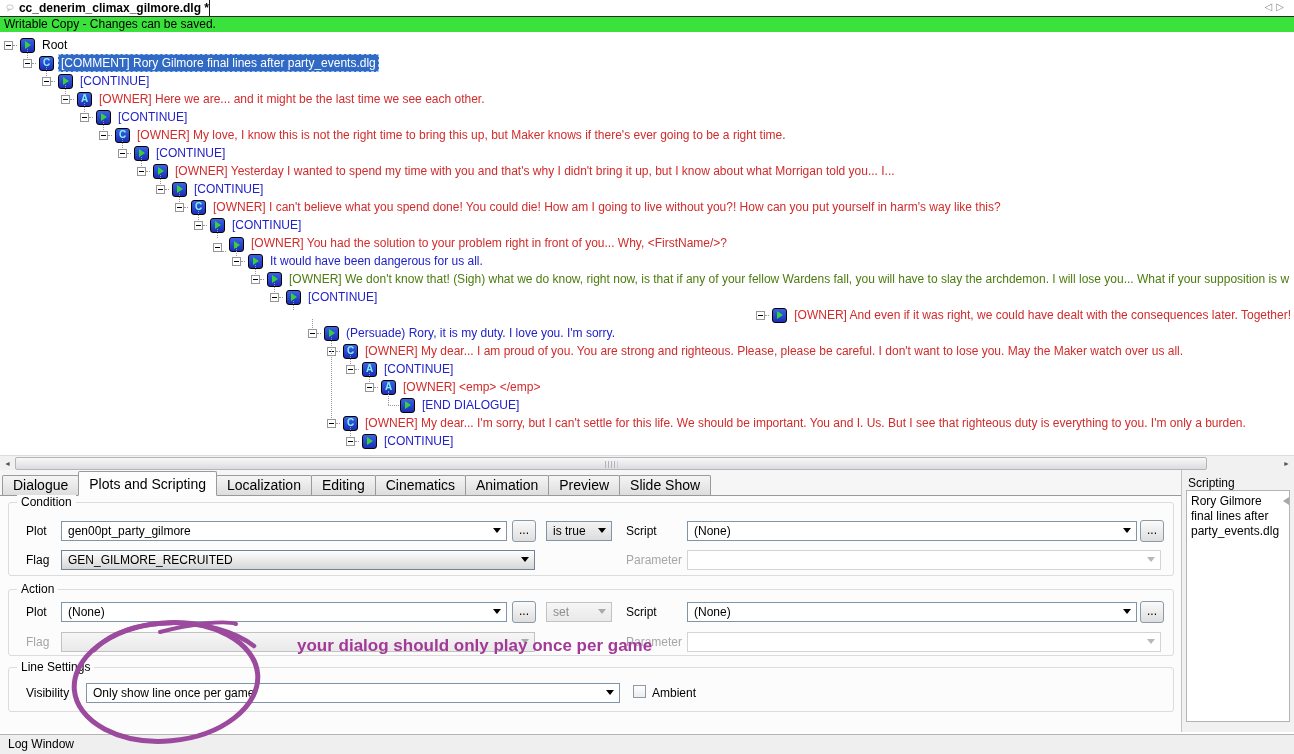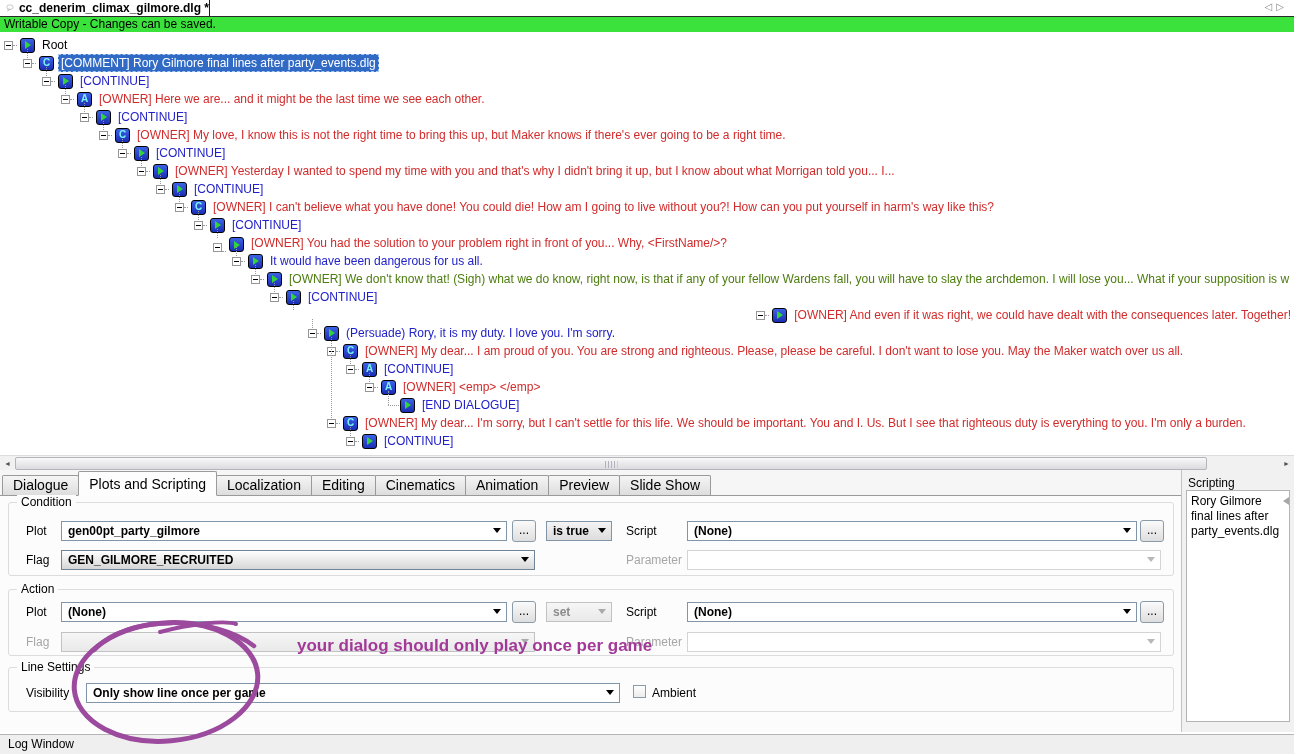--- a/index.html
+++ b/index.html
@@ -41,21 +41,21 @@
   .tab.active { height:25px; line-height:24px; background:#fdfdfd; position:relative; z-index:2; margin-bottom:-1px; border-bottom:1px solid #fdfdfd; }
 
   
   .panel { position:absolute; left:0; top:496px; width:1181px; height:236px; background:#fcfcfc; }
   .right-panel { position:absolute; left:1182px; top:470px; width:112px; height:262px; background:#f1f1f1; }
   .vdivider { position:absolute; left:1181px; top:470px; width:1px; height:262px; background:#c2c2c2; }
   .groupbox { position:absolute; border:1px solid #dcdcdc; border-radius:3px;padding-left:37px; }
   .legend { position:absolute; top:-8px; left:8px; background:#fcfcfc; padding:0 4px; font-size:12px; color:#000; }
   .flabel { position:absolute; font-size:12px; color:#000; }
   .flabel.dim { color:#a6a6a6; }
-  .combo { position:absolute; height:20px; background:#fff; border:1px solid #8096a8; font-size:12px; line-height:18px; padding-left:6px; color:#000; white-space:nowrap; overflow:hidden;font-weight:bold; }
+  .combo { position:absolute; height:20px; background:#fff; border:1px solid #8096a8; font-size:12px; line-height:18px; padding-left:6px; color:#000; white-space:nowrap; overflow:hidden; }
   .combo .combo-arrow { position:absolute; right:5px; top:6px; width:0; height:0; border-left:4px solid transparent; border-right:4px solid transparent; border-top:5px solid #000; }
   .combo.grad { background:linear-gradient(#ffffff,#d6d6d6); border-color:#6f8496; }
   .combo.btnlike { background:linear-gradient(#f4f4f4,#dcdcdc); }
   .combo.disabled { background:linear-gradient(#f6f6f6,#e9e9e9); border-color:#c2c2c2; color:#8c8c8c; }
   .combo.disabled .combo-arrow { border-top-color:#aaaaaa; }
   .combo.disabled-white { background:#fff; border-color:#d4d4d4; }
   .combo.disabled-white .combo-arrow { border-top-color:#b8b8b8; }
   .browse-btn { position:absolute; width:24px; height:22px; border:1px solid #8a9aa8; border-radius:3px; background:linear-gradient(#fafafa,#dedede); text-align:center; line-height:18px; font-size:12px; color:#000; }
   .checkbox { position:absolute; width:13px; height:13px; border:1px solid #8a9aa8; background:linear-gradient(#ffffff,#ececec); }
 
@@ -160,21 +160,21 @@
       <span class="node-icon icon-play">
         <span class="tri"></span>
       </span>
       <span class="node-label" style="color: rgb(33, 33, 200);">[CONTINUE]</span>
     </div>
     <div class="tree-row" style="padding-left: 175px;">
       <span class="vguide" style="left: 179px; top: -5px; height: 9px;"></span>
       <span class="expander"></span>
       <span class="hstub"></span>
       <span class="node-icon">C</span>
-      <span class="node-label" style="color: rgb(210, 43, 43);">[OWNER] I can't believe what you have done! You could die! How am I going to live without you?! How can you put yourself in harm's way like this?</span>
+      <span class="node-label" style="color: rgb(210, 43, 43);">[OWNER] I can't believe what you spend done! You could die! How am I going to live without you?! How can you put yourself in harm's way like this?</span>
     </div>
     <div class="tree-row" style="padding-left: 194px;">
       <span class="vguide" style="left: 198px; top: -5px; height: 9px;"></span>
       <span class="expander"></span>
       <span class="hstub"></span>
       <span class="node-icon icon-play">
         <span class="tri"></span>
       </span>
       <span class="node-label" style="color: rgb(33, 33, 200);">[CONTINUE]</span>
     </div>

